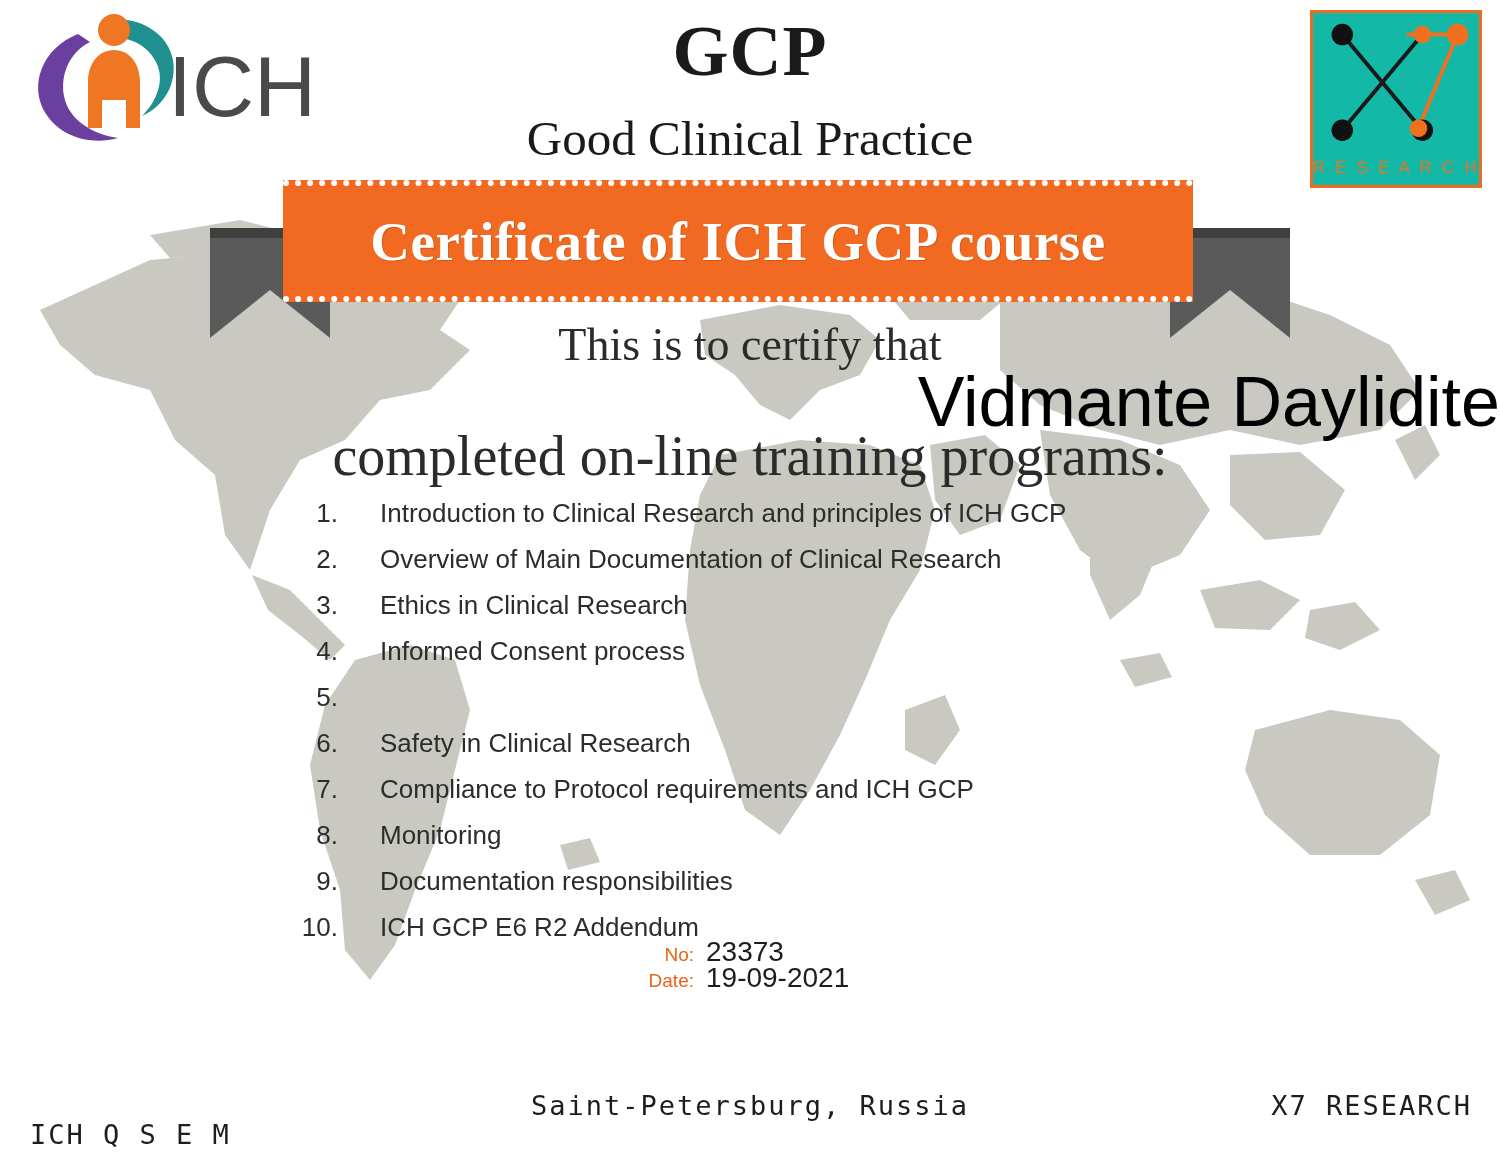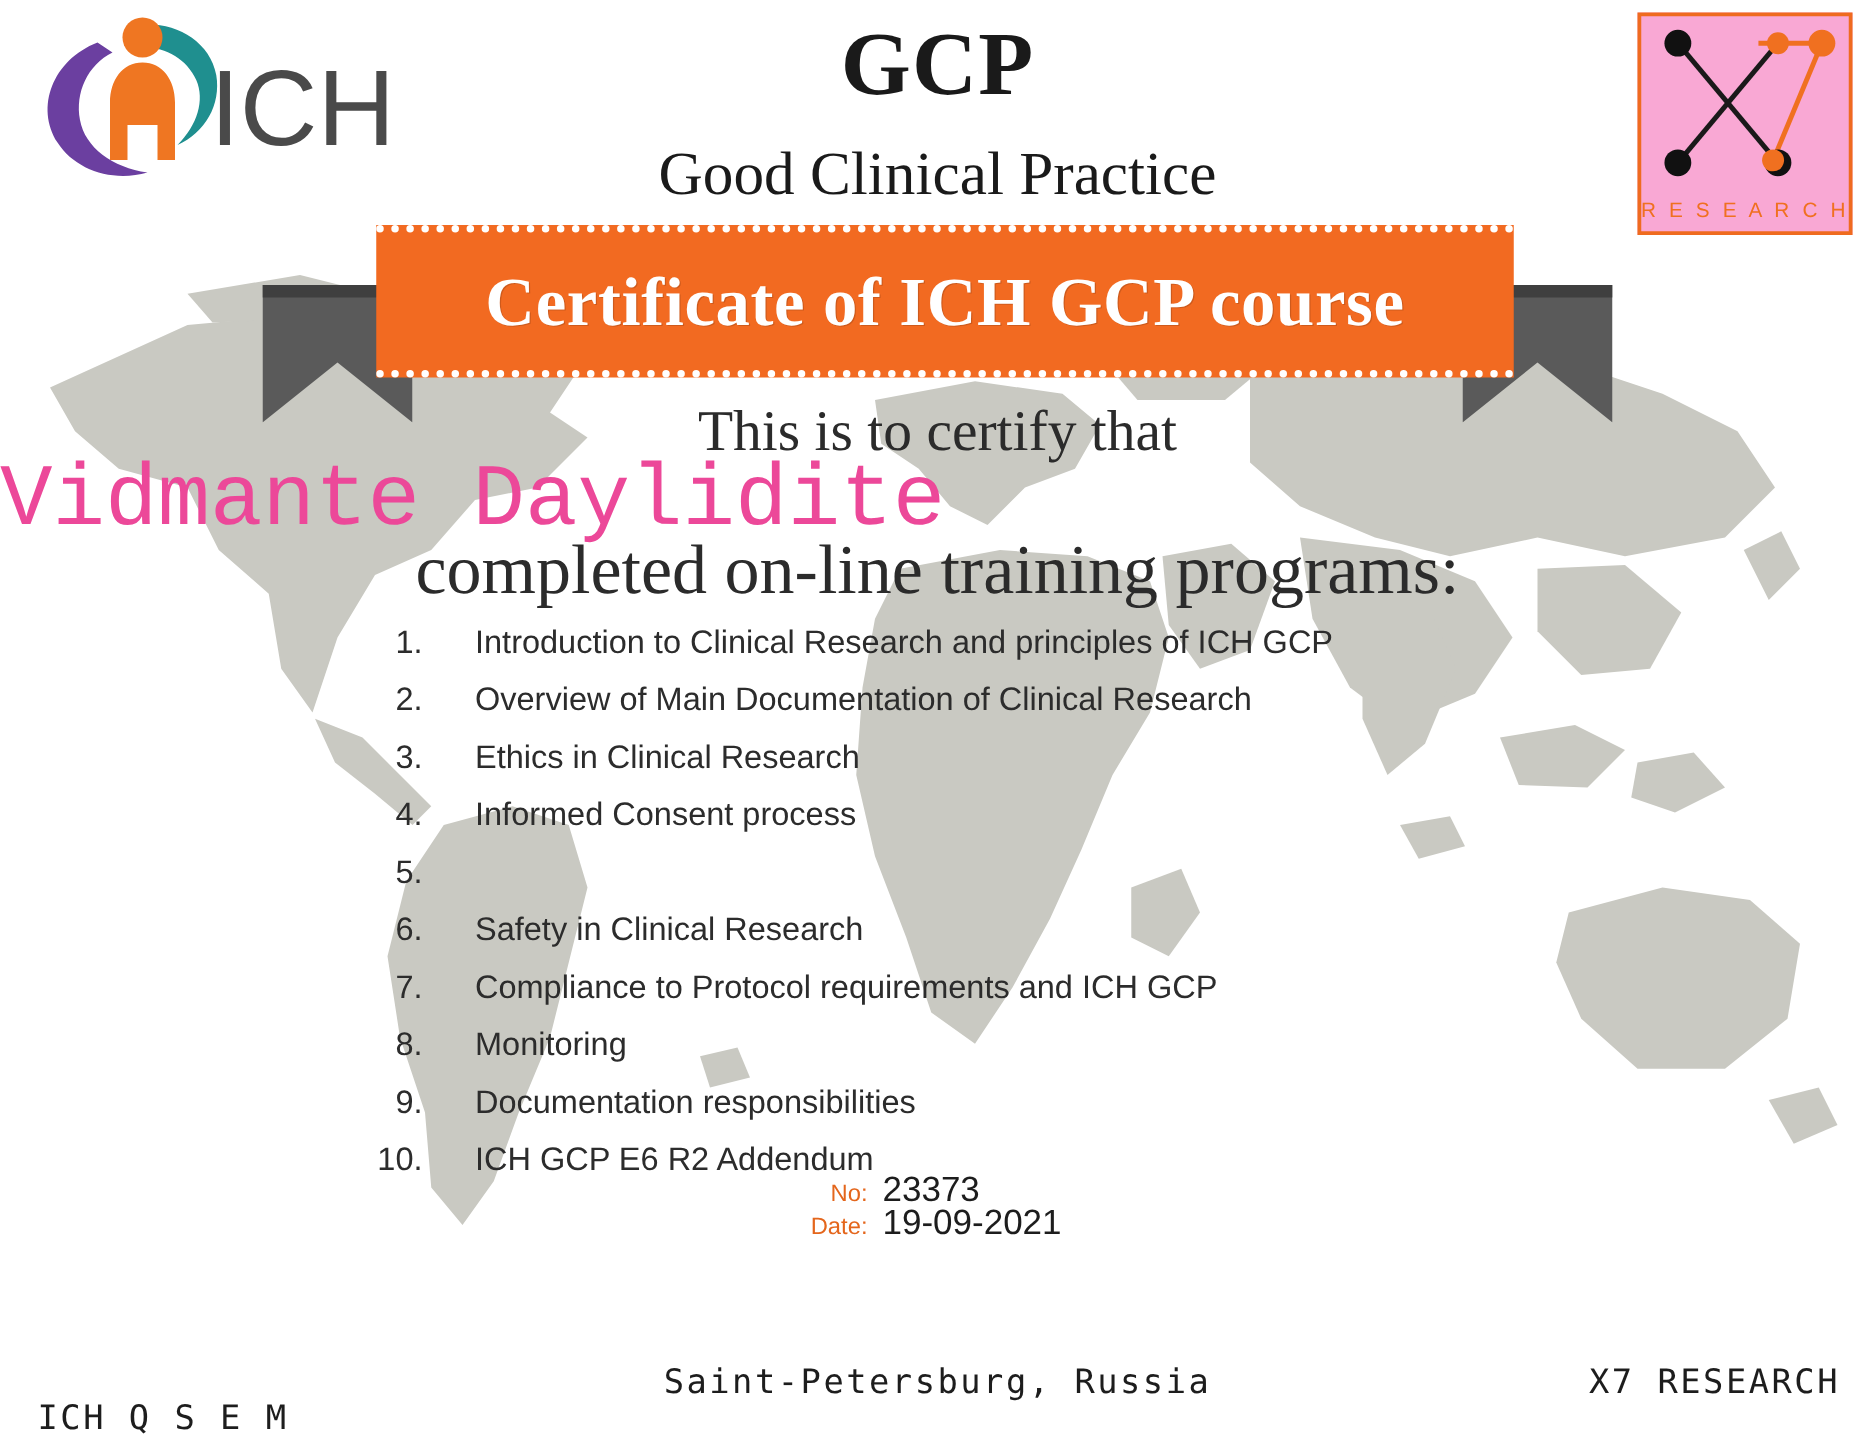--- a/index.html
+++ b/index.html
@@ -43,21 +43,21 @@
   
   .x7-logo {
     position: absolute;
     right: 18px;
     top: 10px;
     width: 172px;
     height: 178px;
     border: 3px solid #ef6b1f;
     box-sizing: border-box;
     z-index: 5;
-    background: #f9a8d4;
+    background: #14b8a6;
   }
   .x7-logo svg { display:block; width:100%; height:100%; }
 
   
   .gcp-title {
     position: absolute;
     left: 0;
     right: 0;
     top: 10px;
     text-align: center;
@@ -94,21 +94,21 @@
     top: 48px;
     width: 120px;
     height: 110px;
   }
   .ribbon-tail svg { display:block; width:100%; height:100%; }
   .ribbon-tail.left { left: 0px; }
   .ribbon-tail.right { right: 0px; }
 
   .ribbon-band {
     position: absolute;
-    left: 91px;
+    left: 73px;
     top: 0;
     width: 910px;
     height: 122px;
     background: #f26a21;
     box-sizing: border-box;
     border-top: 6px dotted #ffffff;
     border-bottom: 6px dotted #ffffff;
     display: flex;
     align-items: center;
     justify-content: center;
@@ -131,24 +131,24 @@
     text-align: center;
     font-family: "Liberation Serif", serif;
     font-size: 46px;
     color: #2b2b2b;
     z-index: 4;
   }
   .recipient {
     position: absolute;
     left: 0; right: 0;
     top: 362px;
-    text-align: left;
-    font-family: Liberation Mono, monospace;
+    text-align: right;
+    font-family: Liberation Sans, sans-serif;
     font-size: 70px;
-    color: #ec4899;
+    color: #000000;
     letter-spacing: 0px;
     z-index: 4;
   }
   .completed-line {
     position: absolute;
     left: 0; right: 0;
     top: 424px;
     text-align: center;
     font-family: "Liberation Serif", serif;
     font-size: 56px;

